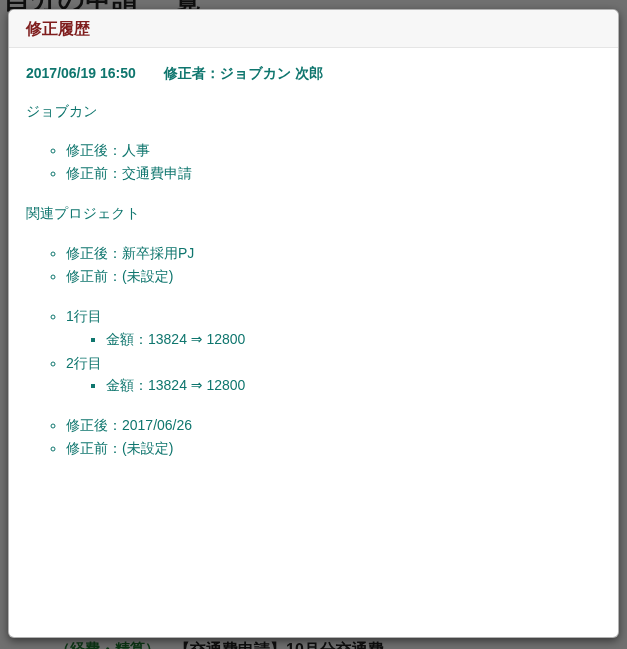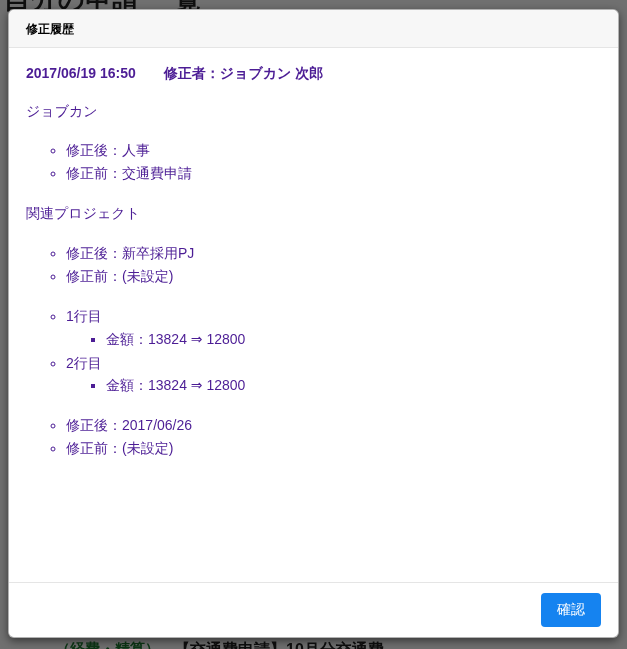--- a/index.html
+++ b/index.html
@@ -44,26 +44,26 @@
     overflow: hidden;
   }
   .modal-header {
     height: 38px;
     padding: 10px 17px;
     background: #f7f7f7;
     border-bottom: 1px solid #e5e5e5;
     border-radius: 6px 6px 0 0;
   }
   .modal-title {
-    font-size: 12px; font-weight: bold; color: #000000;
+    font-size: 16px; font-weight: bold; color: #7f1d1d;
     line-height: 18px;
   }
   .modal-body {
     padding: 17px 17px 0 17px;
-    color: #4c1d95;
+    color: #0f766e;
     font-size: 14px;
   }
   .meta-line { font-weight: bold; margin-bottom: 17px; }
   .meta-datetime { margin-right: 28px; }
   .section-label { line-height: 1.6; }
   ul.circle-list {
     list-style: circle;
     margin: 17px 0 17px 0;
     padding-left: 40px;
   }
@@ -155,17 +155,14 @@
 
     <div class="section">
       <ul class="circle-list">
         <li>修正後：2017/06/26</li>
         <li>修正前：(未設定)</li>
       </ul>
     </div>
 
   </div>
 
-  <div class="modal-footer">
-    <button class="confirm-btn">確認</button>
-  </div>
 
 </div>
 
 </body></html>

